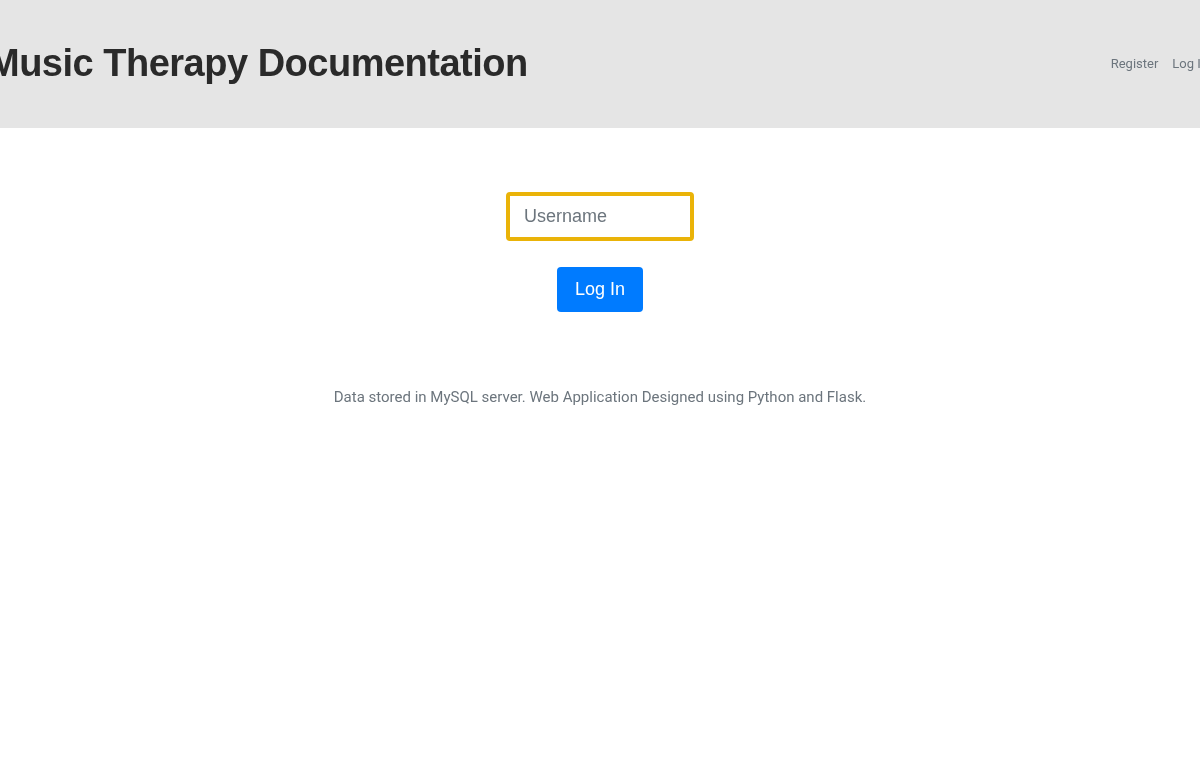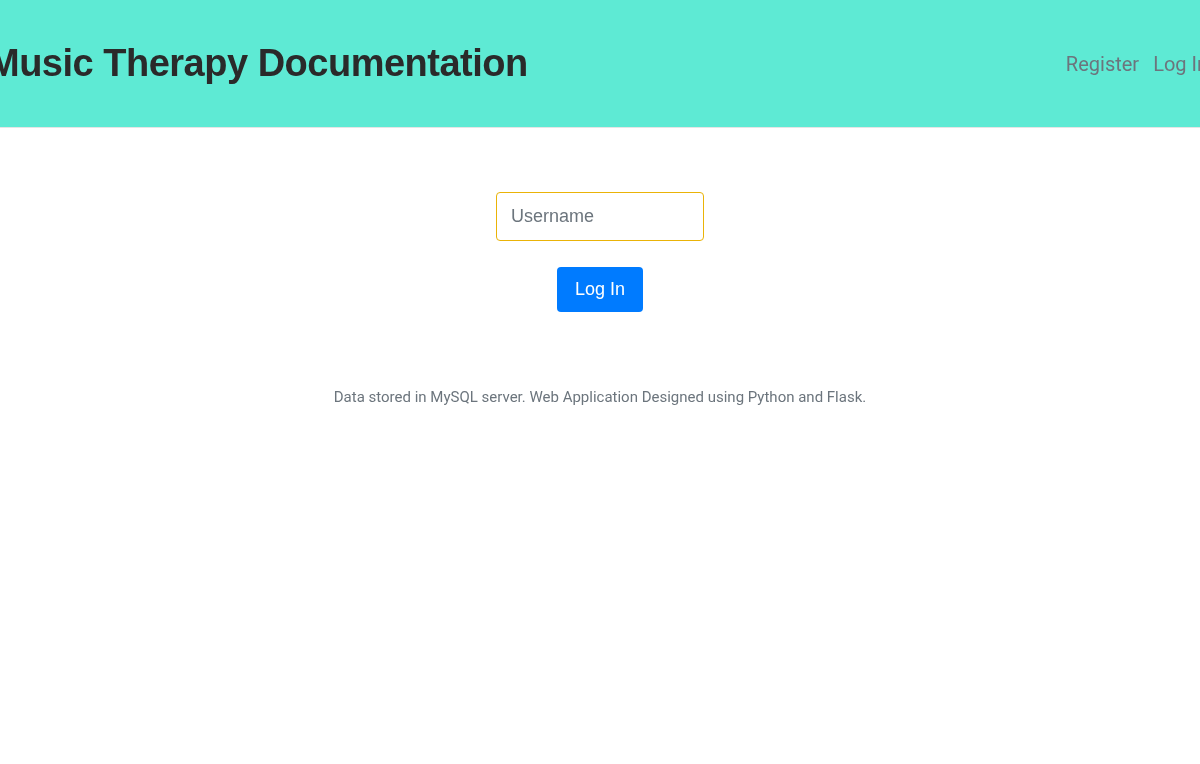--- a/index.html
+++ b/index.html
@@ -7,21 +7,21 @@
       padding: 0;
       box-sizing: border-box;
     }
     body {
       font-family: -apple-system, BlinkMacSystemFont, "Segoe UI", Roboto, "Helvetica Neue", Arial, sans-serif;
       width: 1200px;
       height: 764px;
       background: #fff;
     }
     .header {
-      background: #5eead4;
+      background: #e5e5e5;
       border-bottom: 1px solid #e5e5e5;
       display: flex;
       align-items: center;
       justify-content: space-between;
       padding: 30px 0 30px 0;
       height: 128px;
     }
     .header-title {
       font-size: 38px;
       font-weight: 700;
@@ -31,35 +31,35 @@
       font-family: "Comic Sans MS", "Trebuchet MS", -apple-system, sans-serif;
     }
     .header-nav {
       display: flex;
       gap: 14px;
       margin-right: -8px;
       overflow: hidden;
     }
     .nav-link {
       color: #6c757d;
-      font-size: 20px;
+      font-size: 13px;
       text-decoration: none;
       cursor: pointer;
       white-space: nowrap;
     }
     .login-container {
       display: flex;
       flex-direction: column;
       align-items: center;
       padding-top: 64px;
     }
     .input-field {
-      width: 208px;
+      width: 188px;
       height: 49px;
-      border: 1px solid #eab308;
+      border: 4px solid #eab308;
       border-radius: 4px;
       padding: 10px 14px;
       font-size: 18px;
       color: #495057;
       margin-bottom: 24px;
       outline: none;
     }
     .input-field::placeholder {
       color: #6c757d;
     }

